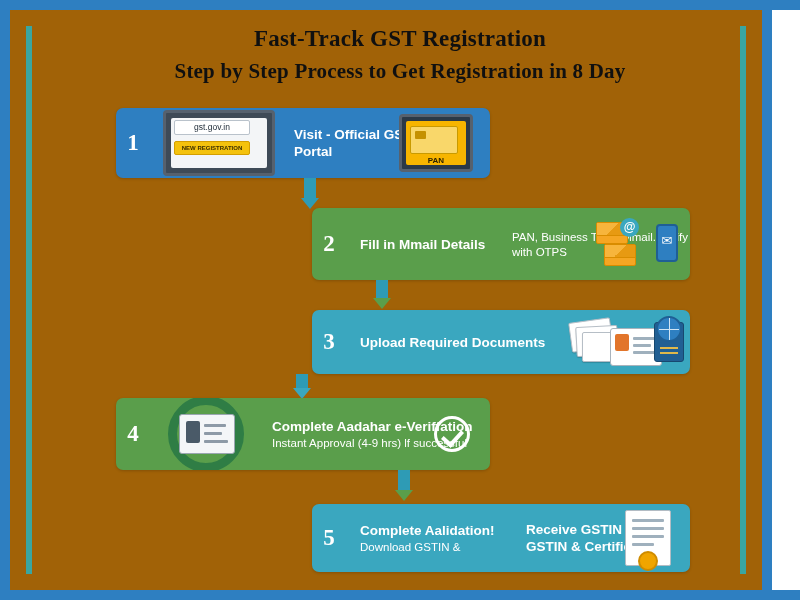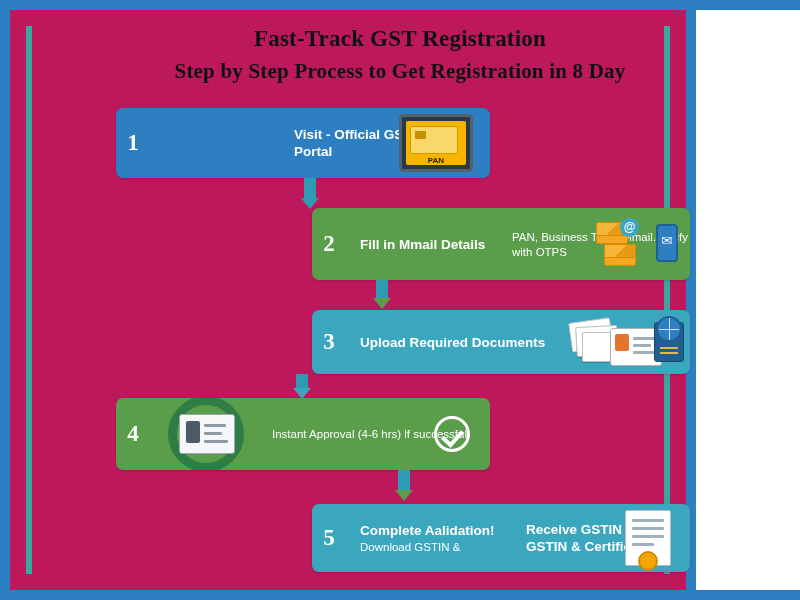--- a/index.html
+++ b/index.html
@@ -8,23 +8,23 @@
   }
   body {
     width: 800px;
     height: 600px;
     font-family: "Liberation Sans", sans-serif;
     background: #ffffff;
     overflow: hidden;
   }
   #page {
     position: relative;
-    width: 696px;
+    width: 772px;
     height: 600px;
-    background: #be185d;
+    background: #a16207;
     box-sizing: border-box;
   }
   
   .frame-top {
     position: absolute;
     left: 0; top: 0;
     width: 800px; height: 10px;
     background: #2e7fc1;
   }
   .frame-bottom {
@@ -436,20 +436,28 @@
   <div class="frame-inner-right"></div>
 
   <div class="title-block">
     <div class="title-line1">Fast-Track GST Registration</div>
     <div class="title-line2">Step by Step Process to Get Registration in 8 Day</div>
   </div>
 
   <div class="step" id="step1">
     <div class="step-num">1</div>
     <div class="step-body">
+      <div class="gfx" style="left:6px; width:126px;">
+        <div class="monitor">
+          <div class="screen"></div>
+          <div class="url-bar">gst.gov.in</div>
+          <div class="btn-orange">NEW REGISTRATION</div>
+          <div class="monitor-stand"></div>
+        </div>
+      </div>
       <div class="step-text" style="position:absolute; left:140px; width:120px;">
         <div class="step-title">Visit - Official GST Portal</div>
       </div>
       <div class="gfx" style="right:6px; width:96px;">
         <div class="pan-monitor">
           <div class="pscreen"></div>
           <div class="pan-card">
             <div class="pan-chip"></div>
           </div>
           <div class="pan-lbl">PAN</div>
@@ -530,21 +538,22 @@
           <div class="ring" style="left:6px; top:-2px;"></div>
           <div class="aad-card" style="left:17px; top:16px;">
             <div class="emblem"></div>
             <div class="l" style="top:9px; width:22px;"></div>
             <div class="l" style="top:17px; width:18px;"></div>
             <div class="l" style="top:25px; width:24px;"></div>
           </div>
         </div>
       </div>
       <div class="step-text" style="position:absolute; left:118px; width:215px;">
-        <div class="step-sub">Instant Approval (4-6 hrs) lf successful</div>
+        <div class="step-title">Complete Aadahar e-Veriffation</div>
+        <div class="step-sub">Instant Approval (4-9 hrs) lf successful</div>
       </div>
       <div class="gfx" style="right:14px; width:48px;">
         <div class="check" style="position:relative;"></div>
       </div>
     </div>
   </div>
 
   <div>
     <div class="arrow-stem" style="left:398px; top:470px; width:12px; height:22px;"></div>
     <div class="arrow-head" style="left:395px; top:490px; border-top:11px solid #5a9e4b;"></div>

